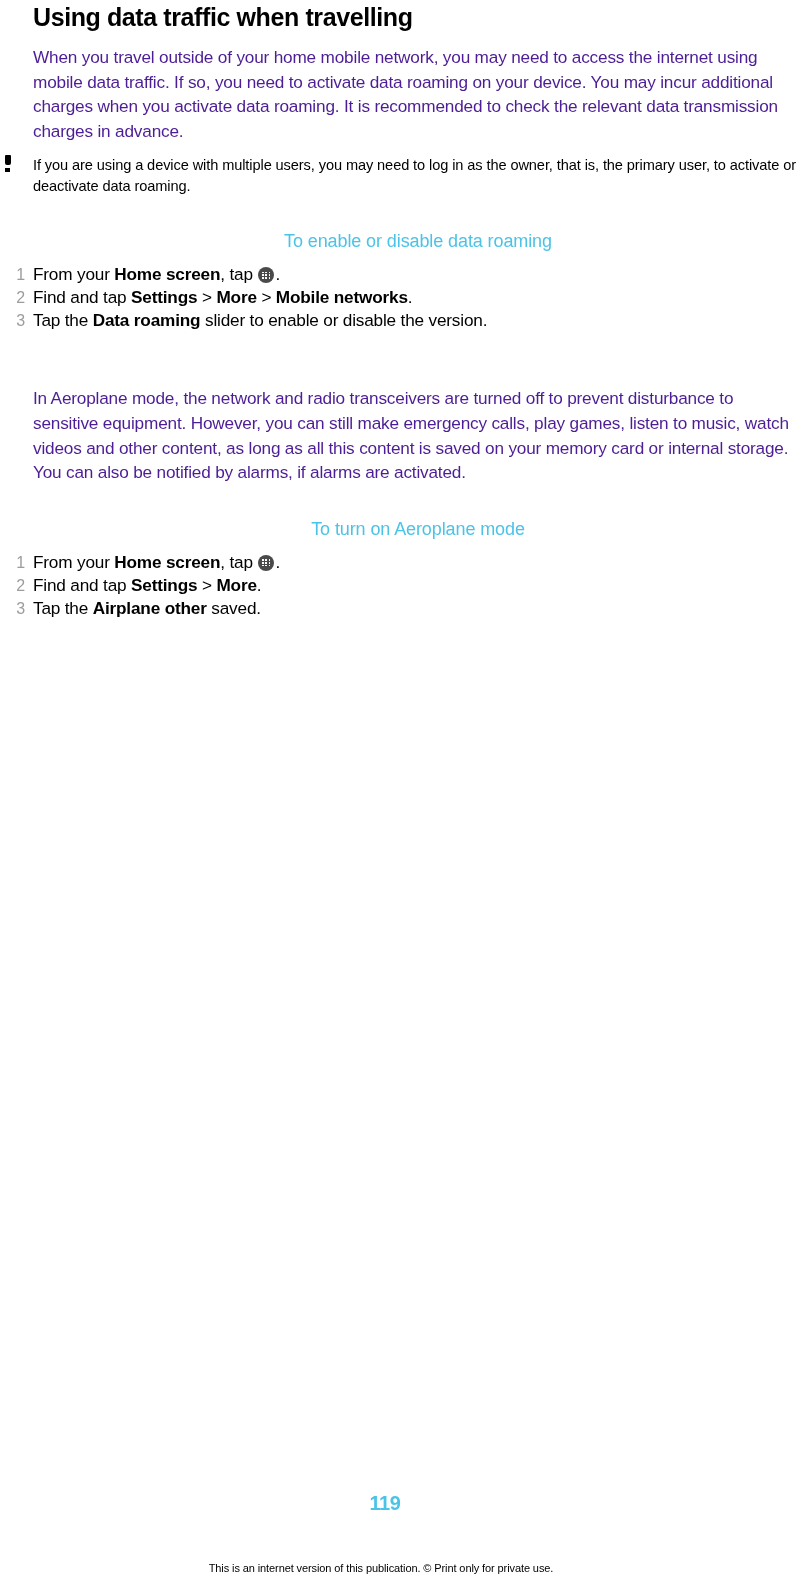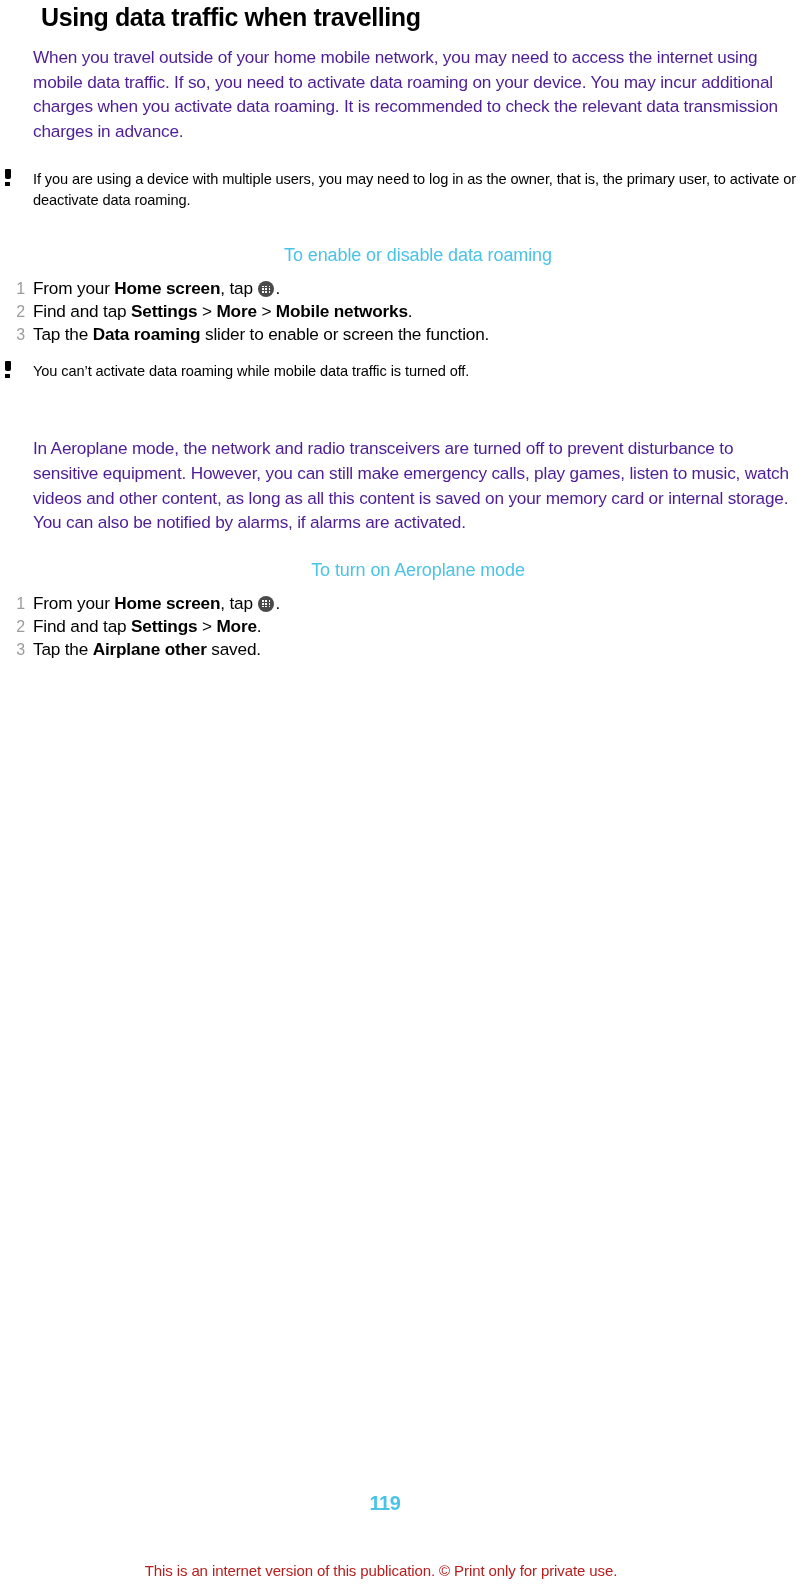--- a/index.html
+++ b/index.html
@@ -30,21 +30,21 @@
     width: 770px;
   }
 
   
   h1.section-title {
     font-family: "Liberation Sans", sans-serif;
     font-size: 25px;
     font-weight: bold;
     line-height: 30px;
     letter-spacing: -0.4px;
-    margin: 8px;
+    margin: 0;
     padding: 0;
     color: #000;
   }
 
   h2.sub-title {
     font-family: "Liberation Sans", sans-serif;
     font-size: 18px;
     font-weight: normal;
     line-height: 22px;
     margin: 0;
@@ -219,39 +219,39 @@
     color: #4BC3E6;
     letter-spacing: -0.4px;
   }
   .footer-note {
     position: absolute;
     left: 0;
     top: 1562px;
     width: 762px;
     text-align: center;
     font-family: "Liberation Sans", sans-serif;
-    font-size: 15px;
-    color: #b91c1c;
+    font-size: 11px;
+    color: #000000;
     letter-spacing: -0.1px;
   }
 </style>
 </head>
 <body>
 
 <div class="page">
 
   <div class="content">
 
     <div>
 
       <h1 class="section-title" style="margin-top:2px;">Using data traffic when travelling</h1>
 
       <p class="body" style="margin-top:13px;">When you travel outside of your home mobile network, you may need to access the internet using mobile data traffic. If so, you need to activate data roaming on your device. You may incur additional charges when you activate data roaming. It is recommended to check the relevant data transmission charges in advance.</p>
 
-      <div class="note" style="margin-top:26px; padding-left:0;">
+      <div class="note" style="margin-top:12px; padding-left:0;">
         <span class="note-icon">
           <span class="icon-warning" style="margin-left:5px;">
             <span class="bar"></span><span class="dot"></span>
           </span>
         </span>
         <span class="note-text">If you are using a device with multiple users, you may need to log in as the owner, that is, the primary user, to activate or deactivate data roaming.</span>
       </div>
 
       <h2 class="sub-title" style="margin-top:33px;">To enable or disable data roaming</h2>
 
@@ -272,41 +272,33 @@
               </span></span><span>.</span>
         </li>
 
         <li>
           <span class="num">2</span>
           <span>Find and tap </span><b>Settings</b><span> &gt; </span><b>More</b><span> &gt; </span><b>Mobile networks</b><span>.</span>
         </li>
 
         <li>
           <span class="num">3</span>
-          <span>Tap the </span><b>Data roaming</b><span> slider to enable or screen the function.</span>
+          <span>Tap the </span><b>Data roaming</b><span> slider to enable or disable the version.</span>
         </li>
       </ol>
 
-      <div class="note" style="margin-top:15px;">
-        <span class="note-icon">
-          <span class="icon-warning" style="margin-left:5px;">
-            <span class="bar"></span><span class="dot"></span>
-          </span>
-        </span>
-        <span class="note-text">You can’t activate data roaming while mobile data traffic is turned off.</span>
-      </div>
     </div>
 
     <div style="margin-top:54px;">
 
 
       <p class="body" style="margin-top:14px;">In Aeroplane mode, the network and radio transceivers are turned off to prevent disturbance to sensitive equipment. However, you can still make emergency calls, play games, listen to music, watch videos and other content, as long as all this content is saved on your memory card or internal storage. You can also be notified by alarms, if alarms are activated.</p>
 
 
-      <h2 class="sub-title" style="margin-top:24px;">To turn on Aeroplane mode</h2>
+      <h2 class="sub-title" style="margin-top:33px;">To turn on Aeroplane mode</h2>
 
       <ol class="steps" style="margin-top:11px;">
 
         <li>
           <span class="num">1</span>
           <span>From your </span><b>Home screen</b><span>, tap </span><span class="icon-appdrawer"><span class="dots">
                 <span></span>
                 <span></span>
                 <span></span>
                 <span></span>

